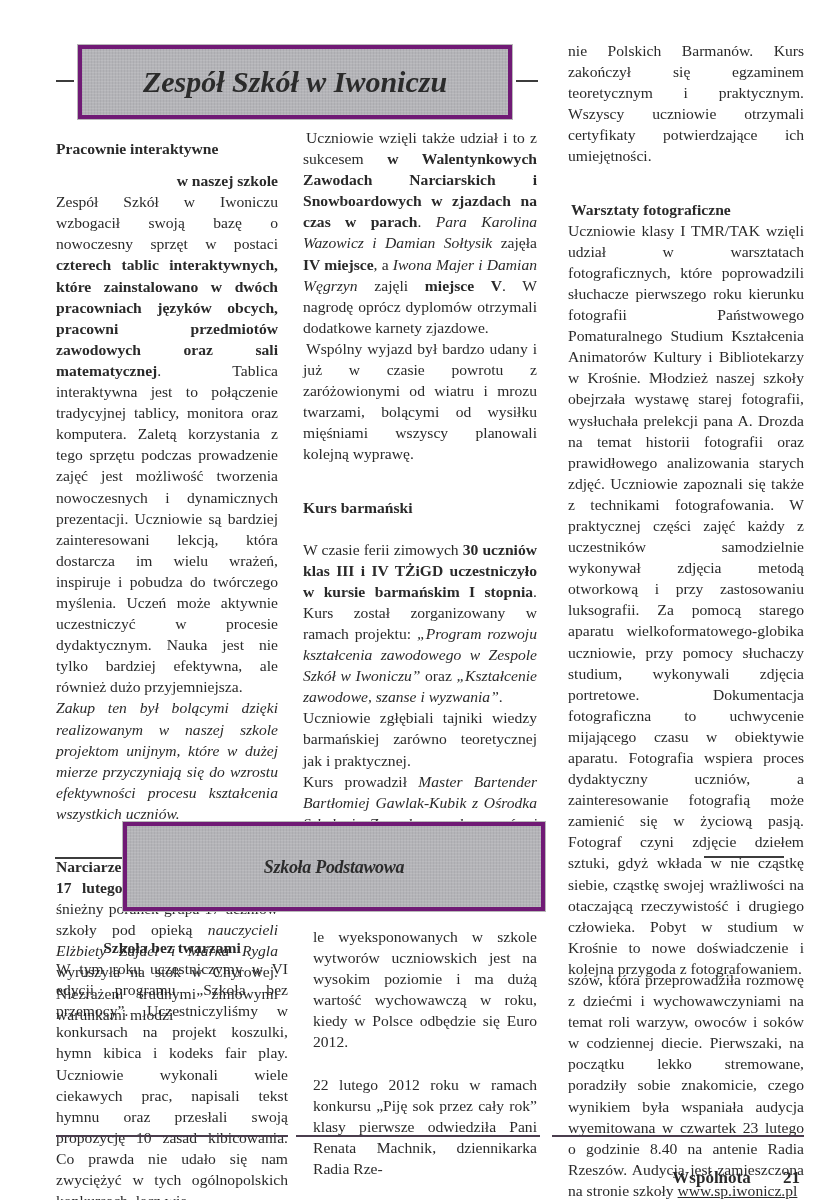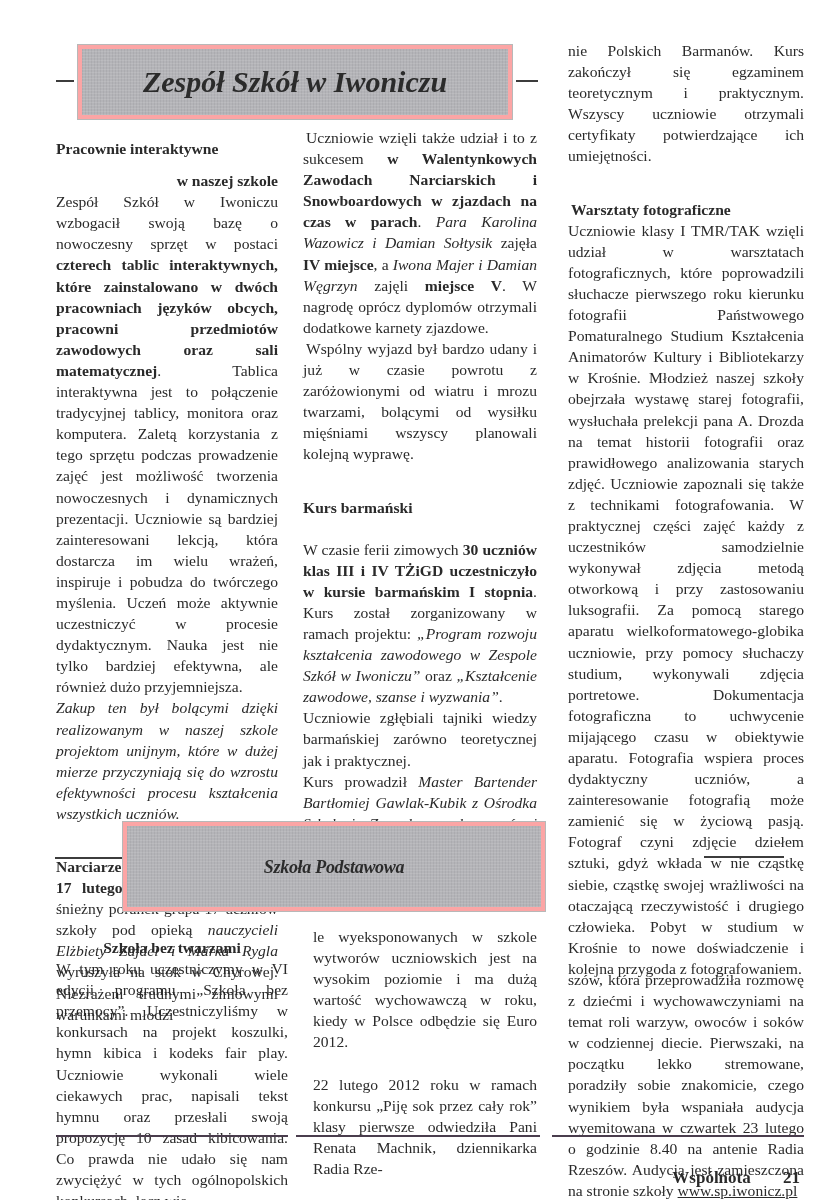--- a/index.html
+++ b/index.html
@@ -1,19 +1,19 @@
 <!DOCTYPE html>
 <html><head>
 <meta charset="utf-8">
 <style>
   html, body { margin: 0; padding: 0; background: #ffffff; }
   body { width: 840px; height: 1200px; position: relative; overflow: hidden;
          font-family: "Liberation Serif", serif; color: #2a2a2a; }
   .banner-rule { position: absolute; height: 2px; background: #3c3c3c; }
-  .banner { position: absolute; border: 1px solid #b8b8b8; background: #fca5a5; padding: 4px; box-sizing: border-box; }
+  .banner { position: absolute; border: 1px solid #b8b8b8; background: #701a75; padding: 4px; box-sizing: border-box; }
   .banner-inner { width: 100%; height: 100%; background: #b4b4b8;
       background-image: repeating-linear-gradient(0deg, rgba(255,255,255,0.10) 0 1px, transparent 1px 3px),
                         repeating-linear-gradient(90deg, rgba(0,0,0,0.05) 0 1px, transparent 1px 3px);
       display: flex; flex-direction: column; align-items: center; justify-content: center;
       font-style: italic; font-weight: bold; color: #2b2b2b; text-align: center; }
   .banner1 .banner-inner { font-size: 30px; }
   .banner2 .banner-inner { font-size: 18px; line-height: 34px; font-weight: bold; letter-spacing: -0.3px; }
   .col { position: absolute; font-size: 15.6px; line-height: 21.1px; text-align: justify; }
   .col p { margin: 0; }
   .col .h { font-weight: bold; margin-top: 11px; }

